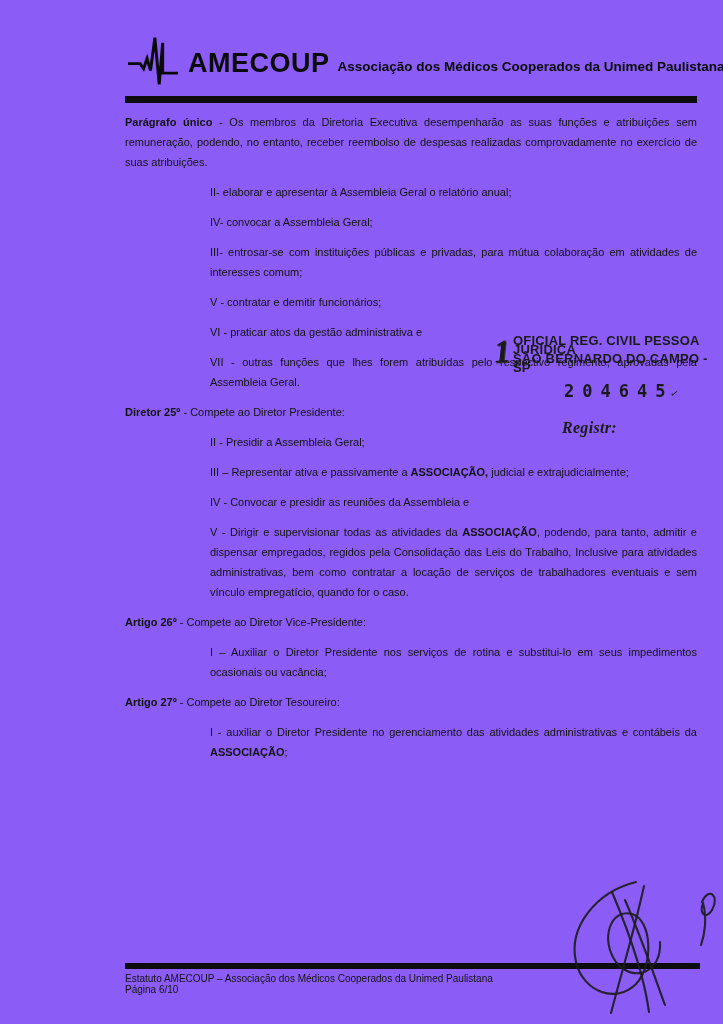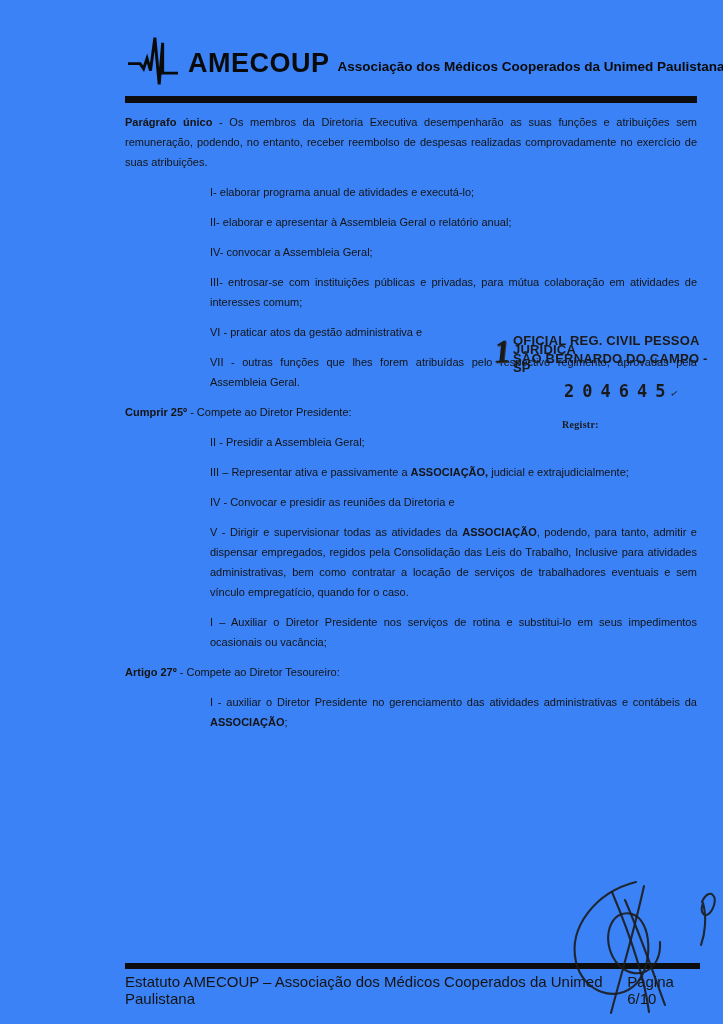--- a/index.html
+++ b/index.html
@@ -5,21 +5,21 @@
   html,body{margin:0;padding:0;}
   body{
     width:723px;height:1024px;
     background:#e9e9e9;
     font-family:"Liberation Sans","DejaVu Sans",sans-serif;
     -webkit-font-smoothing:antialiased;
   }
   .page{
     position:relative;
     width:723px;height:1024px;
-    background:#3b82f6;
+    background:#8b5cf6;
     overflow:hidden;
     color:#111;
   }
   
   .header{
     position:absolute;top:32px;left:128px;
     display:flex;align-items:center;gap:8px;
     white-space:nowrap;
   }
   .ecg{flex:0 0 auto;}
@@ -62,31 +62,31 @@
     font-weight:bold;font-size:17px;letter-spacing:8px;
     white-space:nowrap;
   }
   .stamp-tick{
     display:inline-block;font-size:11px;letter-spacing:0;
     transform:rotate(12deg);margin-left:-2px;
   }
   .stamp-registr{
     margin:18px 0 0 68px;
     font-family:"Liberation Serif","DejaVu Serif",serif;
-    font-weight:bold;font-size:10px;letter-spacing:0.3px;
+    font-weight:bold;font-size:16px;letter-spacing:0.3px;font-style:italic;
   }
   
   .rule-bottom{
     position:absolute;top:963px;left:125px;width:575px;height:6px;
     background:#0d0d0d;
   }
   .footer{
     position:absolute;top:973px;left:125px;width:575px;
     display:flex;justify-content:space-between;
-    font-size:15px;color:#141414;
+    font-size:10px;color:#141414;flex-direction:column;
   }
   
   .signature{
     position:absolute;top:872px;left:552px;width:170px;height:150px;
     z-index:5;pointer-events:none;
   }
   .signature svg path{
     fill:none;stroke:#1c1c1c;stroke-width:2.1;
     stroke-linecap:round;stroke-linejoin:round;opacity:0.9;
   }
@@ -103,31 +103,32 @@
       </svg>
     </span>
     <span class="logo-text">AMECOUP</span>
     <span class="org-name">Associação dos Médicos Cooperados da Unimed Paulistana</span>
   </div>
 
   <div class="rule-top"></div>
 
   <div class="doc">
       <div class="block paragraph"><span class="b">Parágrafo único</span><span> - Os membros da Diretoria Executiva desempenharão as suas funções e atribuições sem remuneração, podendo, no entanto, receber reembolso de despesas realizadas comprovadamente no exercício de suas atribuições.</span></div>
-      <div class="block item"><span>I- elaborar programa anual de atividades e executá-lo;</span></div>
       <div class="block item"><span>II- elaborar e apresentar à Assembleia Geral o relatório anual;</span></div>
       <div class="block item"><span>IV- convocar a Assembleia Geral;</span></div>
       <div class="block item"><span>III- entrosar-se com instituições públicas e privadas, para mútua colaboração em atividades de interesses comum;</span></div>
+      <div class="block item"><span>V - contratar e demitir funcionários;</span></div>
       <div class="block item"><span>VI - praticar atos da gestão administrativa e</span></div>
       <div class="block item"><span>VII - outras funções que lhes forem atribuídas pelo respectivo regimento, aprovadas pela Assembleia Geral.</span></div>
-      <div class="block heading"><span class="b">Cumprir 25º</span><span> - Compete ao Diretor Presidente:</span></div>
+      <div class="block heading"><span class="b">Diretor 25º</span><span> - Compete ao Diretor Presidente:</span></div>
       <div class="block item"><span>II - Presidir a Assembleia Geral;</span></div>
       <div class="block item"><span>III – Representar ativa e passivamente a </span><span class="b">ASSOCIAÇÃO,</span><span> judicial e extrajudicialmente;</span></div>
-      <div class="block item"><span>IV - Convocar e presidir as reuniões da Diretoria e</span></div>
+      <div class="block item"><span>IV - Convocar e presidir as reuniões da Assembleia e</span></div>
       <div class="block item"><span>V - Dirigir e supervisionar todas as atividades da </span><span class="b">ASSOCIAÇÃO</span><span>, podendo, para tanto, admitir e dispensar empregados, regidos pela Consolidação das Leis do Trabalho, Inclusive para atividades administrativas, bem como contratar a locação de serviços de trabalhadores eventuais e sem vínculo empregatício, quando for o caso.</span></div>
+      <div class="block heading"><span class="b">Artigo 26º</span><span> - Compete ao Diretor Vice-Presidente:</span></div>
       <div class="block item"><span>I – Auxiliar o Diretor Presidente nos serviços de rotina e substitui-lo em seus impedimentos ocasionais ou vacância;</span></div>
       <div class="block heading"><span class="b">Artigo 27º</span><span> - Compete ao Diretor Tesoureiro:</span></div>
       <div class="block item"><span>I - auxiliar o Diretor Presidente no gerenciamento das atividades administrativas e contábeis da </span><span class="b">ASSOCIAÇÃO</span><span>;</span></div>
     </div>
 
   <div class="stamp">
     <div class="stamp-head">
       <span class="stamp-emblem">1</span>
       <span class="stamp-lines">
         <div>OFICIAL REG. CIVIL PESSOA JURÍDICA</div>

